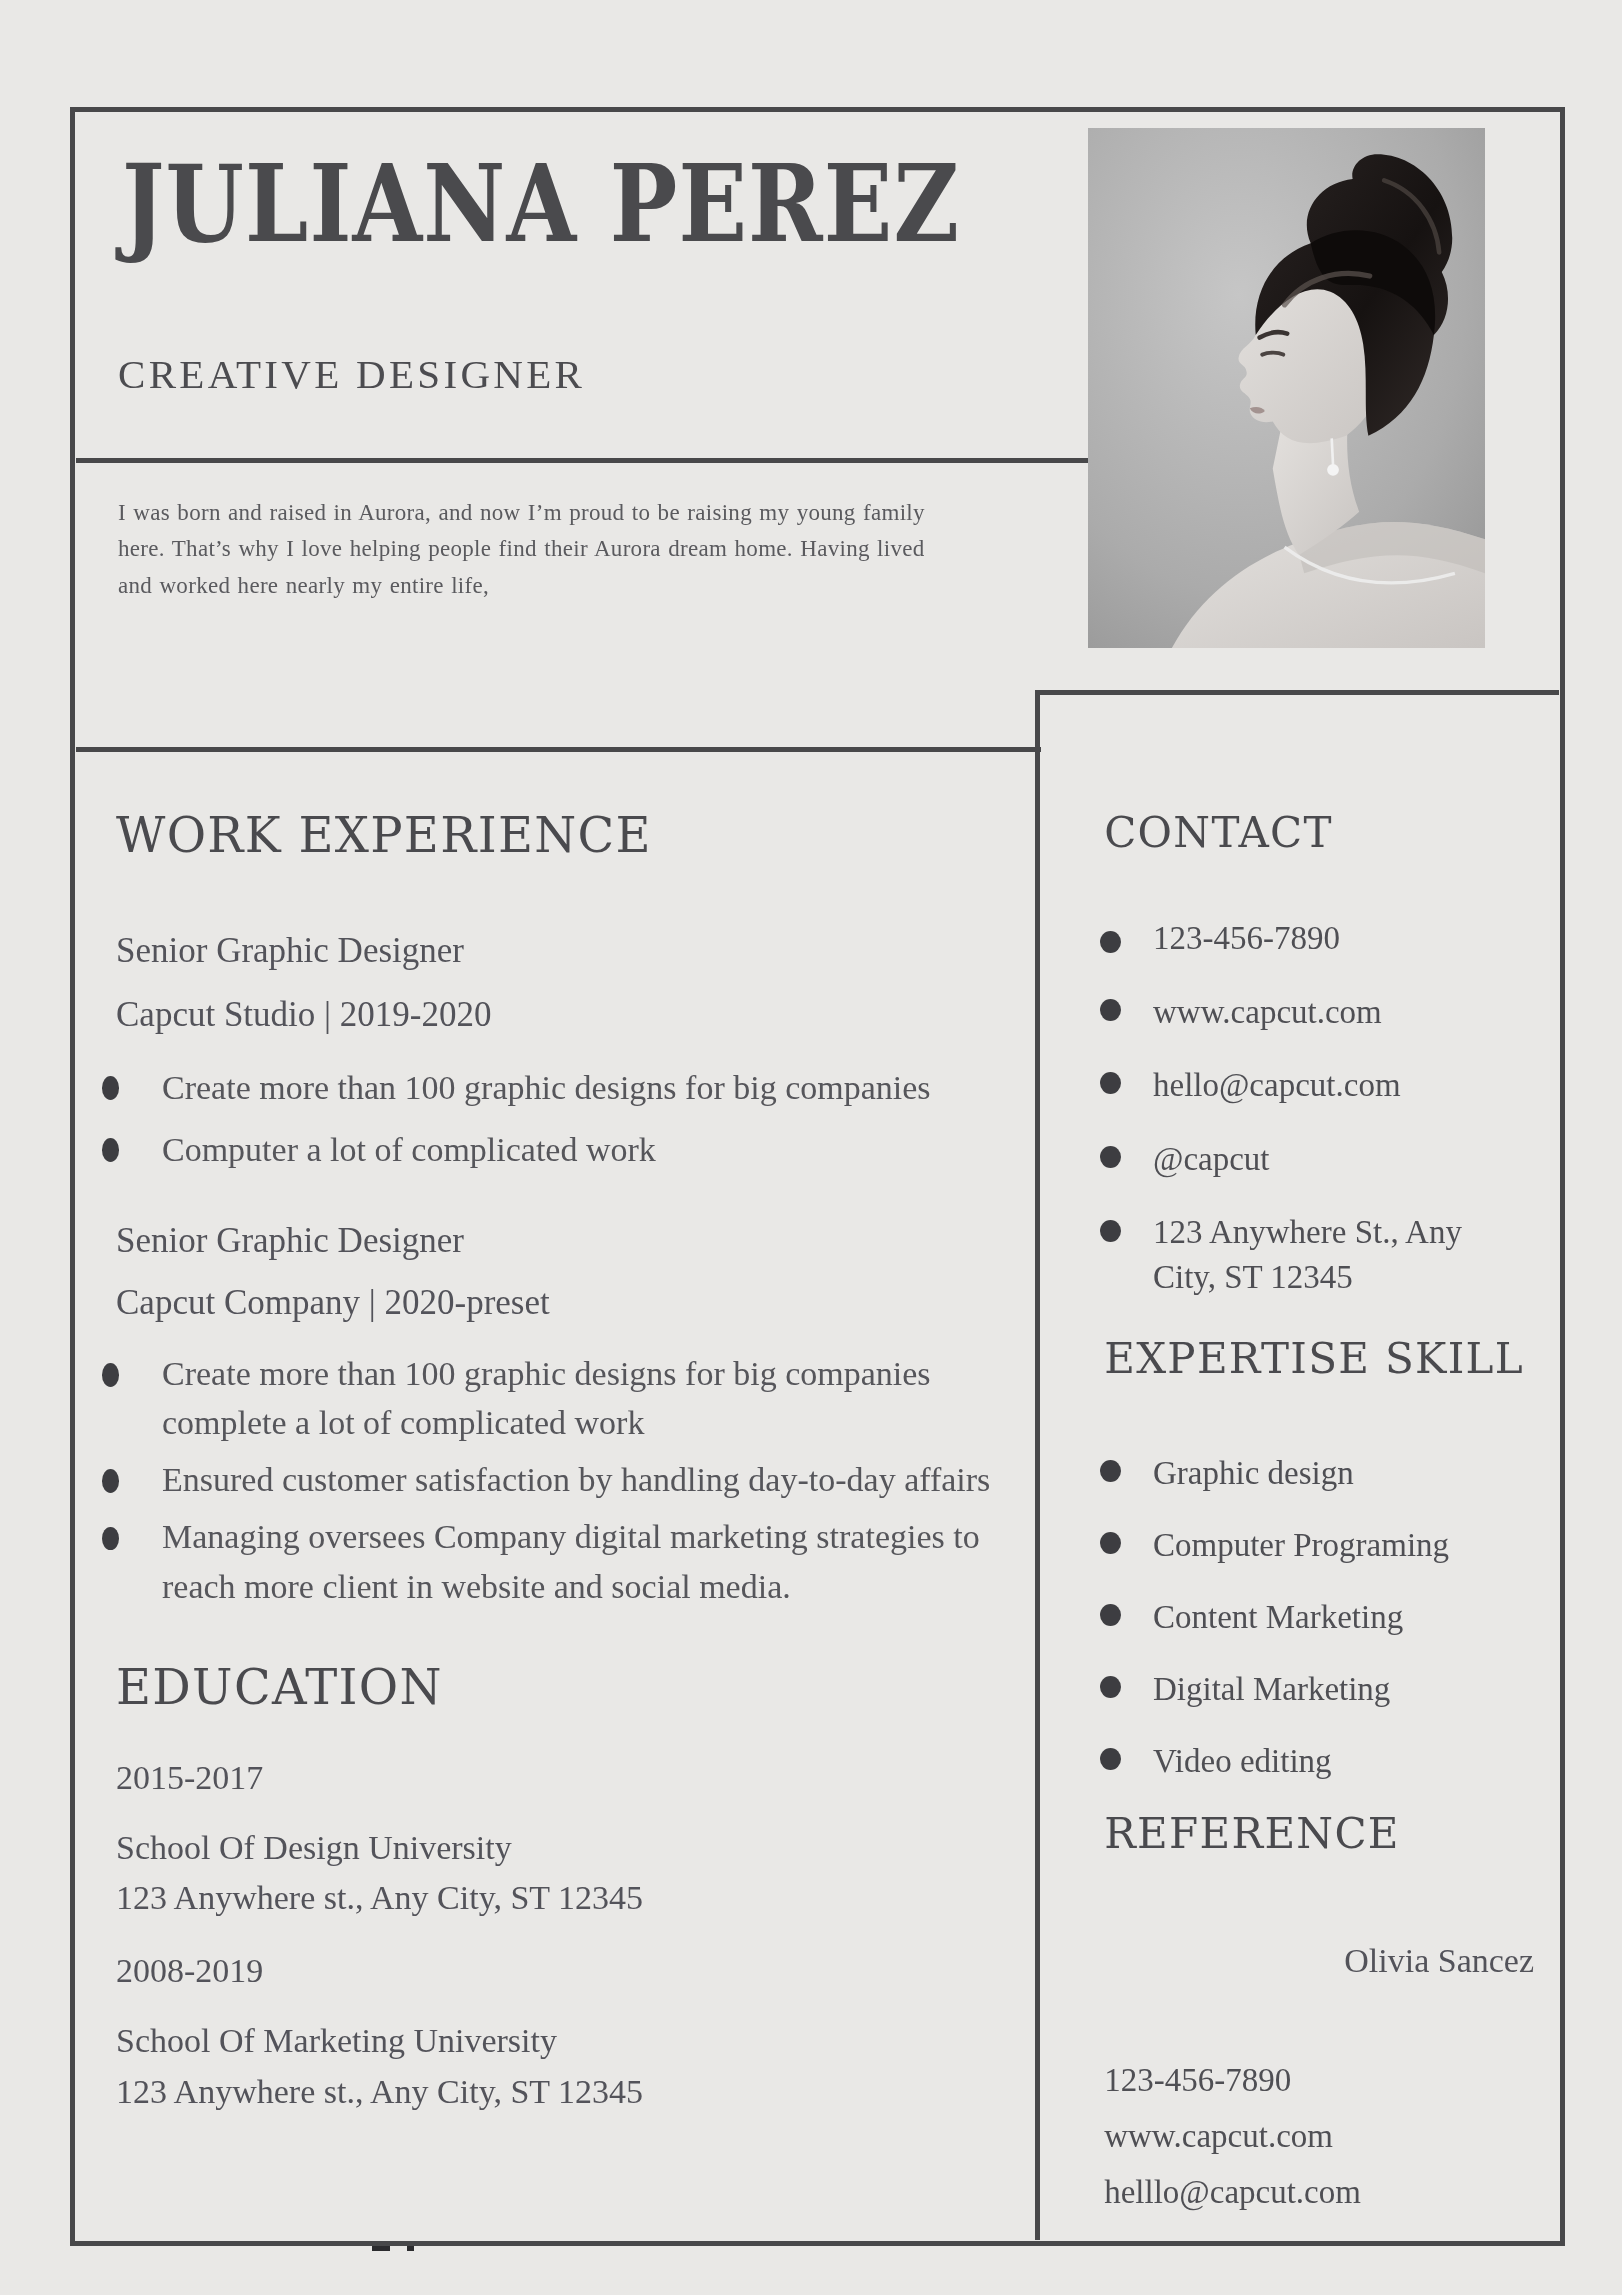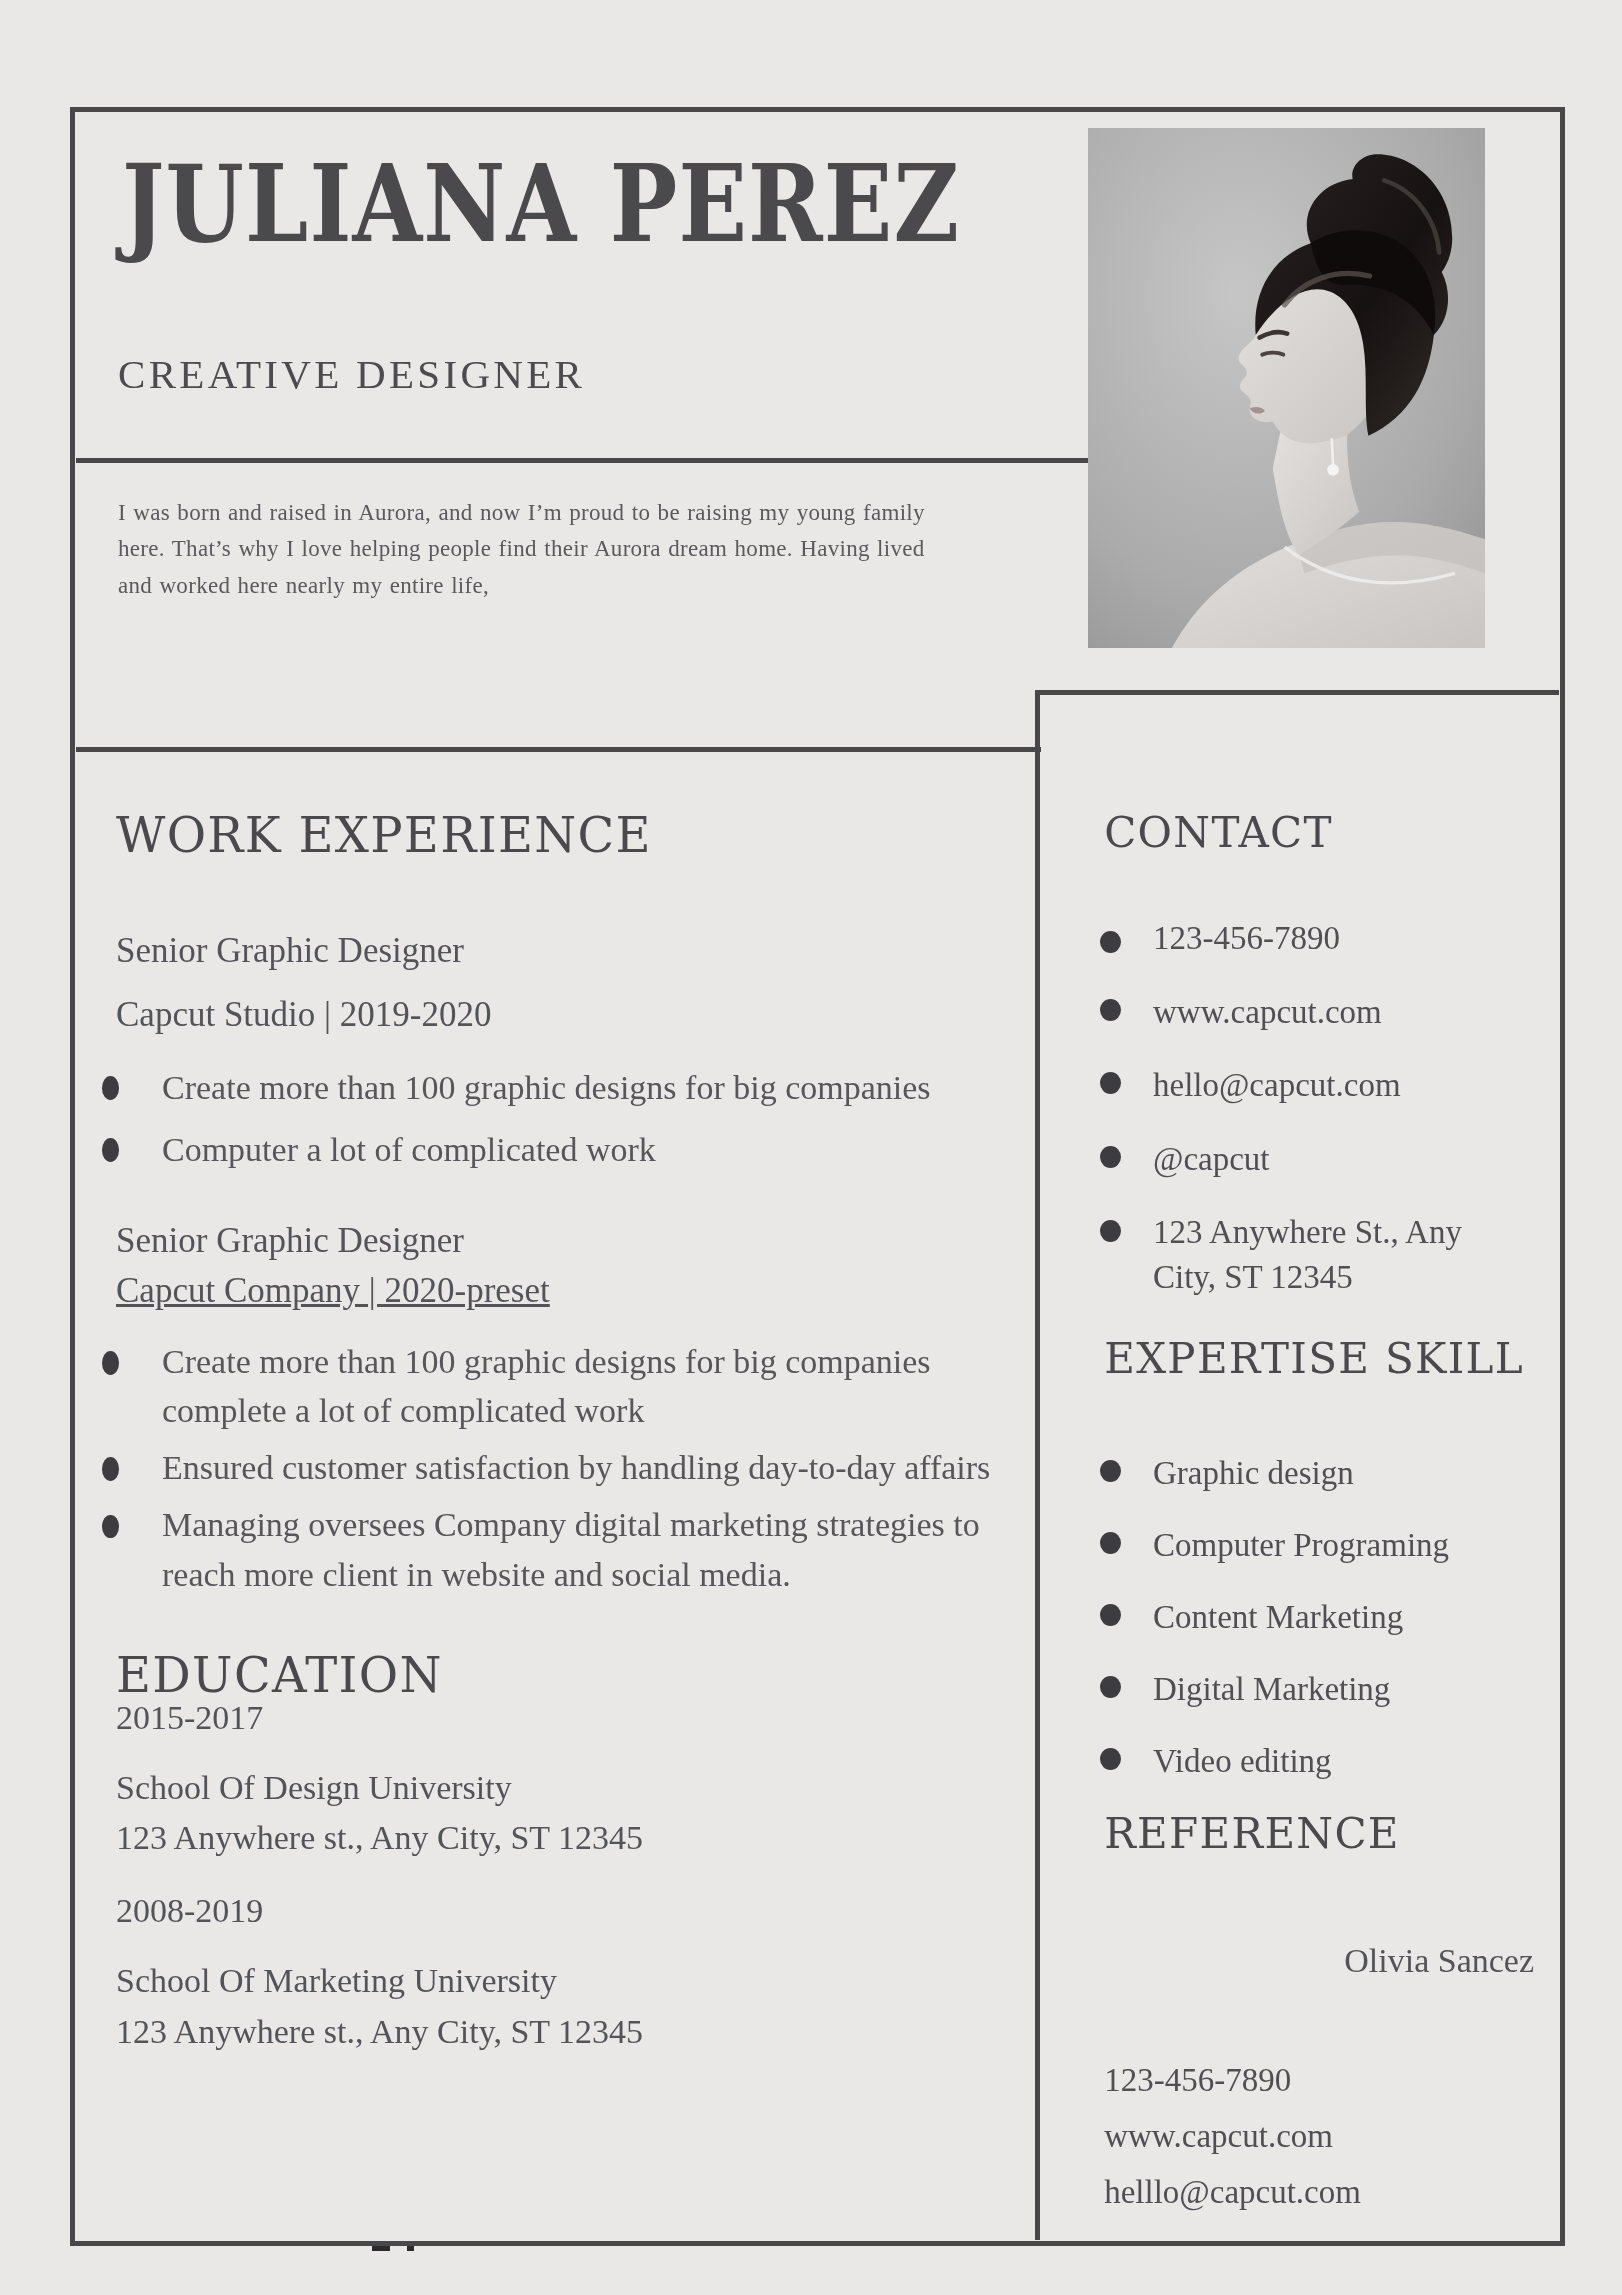--- a/index.html
+++ b/index.html
@@ -42,33 +42,33 @@
   h2{margin:0;font-family:"DejaVu Serif", serif;font-weight:400;color:#4a4a4e;
      letter-spacing:1.3px;white-space:nowrap;}
   .col-left h2{font-size:48px;line-height:1;}
   .col-right h2{font-size:42px;line-height:1.1;padding-left:5.2px;}
 
   .job-title{margin-top:72px;font-size:35px;color:#53535八;}
   .job-title, .job-company, .edu-years, .edu-school{color:#53535a;}
   .job-title{margin-top:72px;font-size:35px;}
   .job-company{margin-top:23.6px;font-size:35px;}
   .job2 .job-title{margin-top:46px;}
-  .job2 .job-company{margin-top:10px;text-decoration:underline;}
+  .job2 .job-company{margin-top:22px;}
 
   ul{list-style:none;margin:0;padding:0;}
   .bullets{margin-top:27.5px;}
   .bullets li{position:relative;padding-left:46px;font-size:34px;line-height:1.5;
               margin-bottom:10.5px;color:#56565b;}
   .bullets2{margin-top:26px;}
   .bullets2 li{line-height:1.45;margin-bottom:7.9px;}
   .bullets .dot{position:absolute;left:-14.4px;top:14.4px;width:17px;height:23.6px;
                 border-radius:50%;background:#3d3d41;}
 
   .edu-block{margin-top:52px;}
-  .edu-years{font-size:34px;}
+  .edu-years{margin-top:48px;font-size:34px;}
   .edu-years.second{margin-top:29px;}
   .edu-school{margin-top:26px;font-size:34px;line-height:1.48;}
 
   .contact-list{margin-top:60px;}
   .contact-list li, .skill-list li{position:relative;padding-left:54px;font-size:33px;
       line-height:1.35;color:#4f4f54;}
   .contact-list li{margin-bottom:29px;}
   .contact-list .dot, .skill-list .dot{position:absolute;left:1.3px;top:9.2px;width:21px;
       height:22px;border-radius:50%;background:#3d3d41;}
   .contact-list li:first-child .dot{top:14.4px;}

